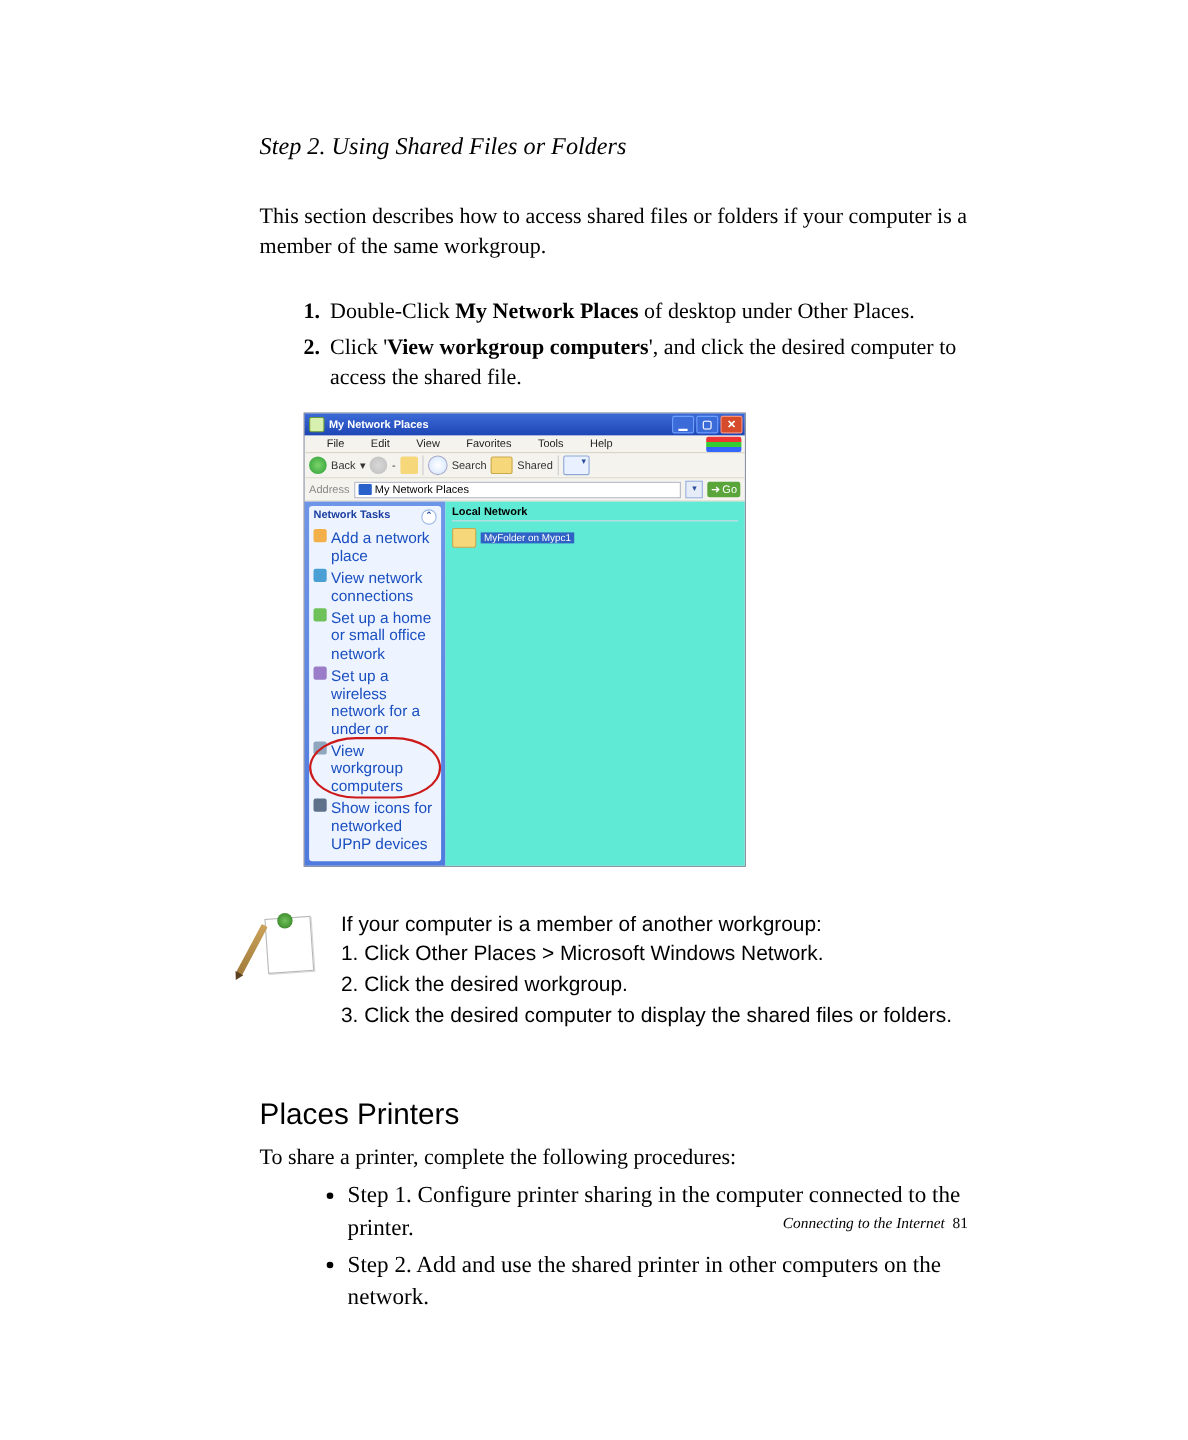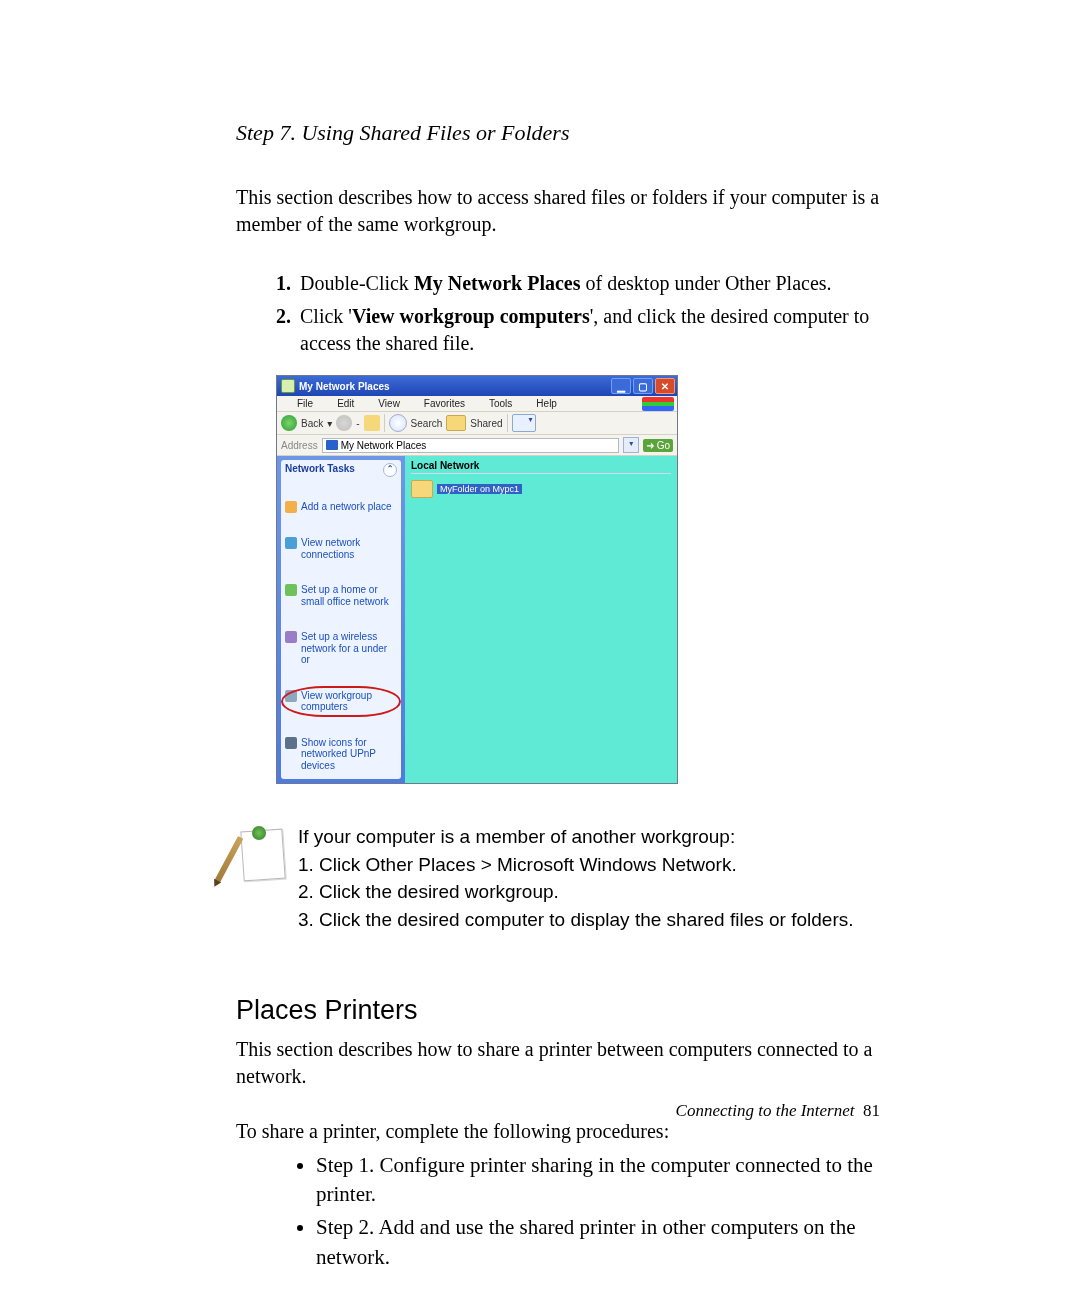--- a/index.html
+++ b/index.html
@@ -199,25 +199,24 @@
     background: #fff;
     border: 1px solid #9cb7e5;
     color:#2a4da0;
     font-size:8px;
     text-align:center; line-height:10px;
   }
   .xp-panel .task {
     display: flex;
     gap: 4px;
     color: #1a4fc0;
-    font-size: 10px;
+    font-size: 14px;
     line-height: 1.15;
     padding: 2px 0;
     align-items: flex-start;
-    margin-top: 20px;
   }
   .xp-panel .task .ti {
     width: 12px; height: 12px;
     flex-shrink: 0;
     border-radius: 2px;
   }
   .ti.add { background:#f3b04a; }
   .ti.view { background:#4aa0d4; }
   .ti.home { background:#6fc25a; }
   .ti.wireless { background:#9a7cc9; }
@@ -260,21 +259,21 @@
   .xp-main .item .sel {
     background: #2f62c4;
     color: #fff;
     padding: 0 3px;
     font-size: 9px;
   }
 
   
   .note-row {
     display: flex;
-    gap: 6px;
+    gap: 18px;
     align-items: flex-start;
     margin-bottom: 60px;
   }
   .note-icon {
     width: 56px;
     height: 56px;
     position: relative;
     flex-shrink: 0;
     margin-top: 4px;
   }
@@ -336,29 +335,29 @@
     margin-top: 6px;
     list-style: disc;
   }
   ul.bullets li { margin-bottom: 4px; }
 
   .footer {
     position: absolute;
     right: 200px;
     bottom: 188px;
     font-style: italic;
-    font-size: 17px;
+    font-size: 14px;
   }
 </style>
 </head>
 <body>
 
 <div class="page">
 
-  <div class="step-title">Step 7. Using Shared Files or Folders</div>
+  <div class="step-title">Step 2. Using Shared Files or Folders</div>
 
   <div class="intro">This section describes how to access shared files or folders if your computer is a member of the same workgroup.</div>
 
   <ol class="numlist">
     <li>
       <span>Double-Click </span><span class="bold">My Network Places</span><span> of desktop under Other Places.</span>
     </li>
     <li>
       <span>Click '</span><span class="bold">View workgroup computers</span><span>', and click the desired computer to access the shared file.</span>
     </li>
@@ -460,21 +459,20 @@
     </div>
     <div class="note-text">
       <div>If your computer is a member of another workgroup:</div>
       <div>1. Click Other Places &gt; Microsoft Windows Network.</div>
       <div>2. Click the desired workgroup.</div>
       <div>3. Click the desired computer to display the shared files or folders.</div>
     </div>
   </div>
 
   <h2 class="section">Places Printers</h2>
-  <div class="body-text">This section describes how to share a printer between computers connected to a network.</div>
 
   <div class="body-text" style="margin-bottom:6px">To share a printer, complete the following procedures:</div>
   <ul class="bullets">
     <li>Step 1. Configure printer sharing in the computer connected to the printer.</li>
     <li>Step 2. Add and use the shared printer in other computers on the network.</li>
   </ul>
 
   <div class="footer">
     <span>Connecting to the Internet</span>&nbsp;&nbsp;<span style="font-style:normal">81</span>
   </div>

